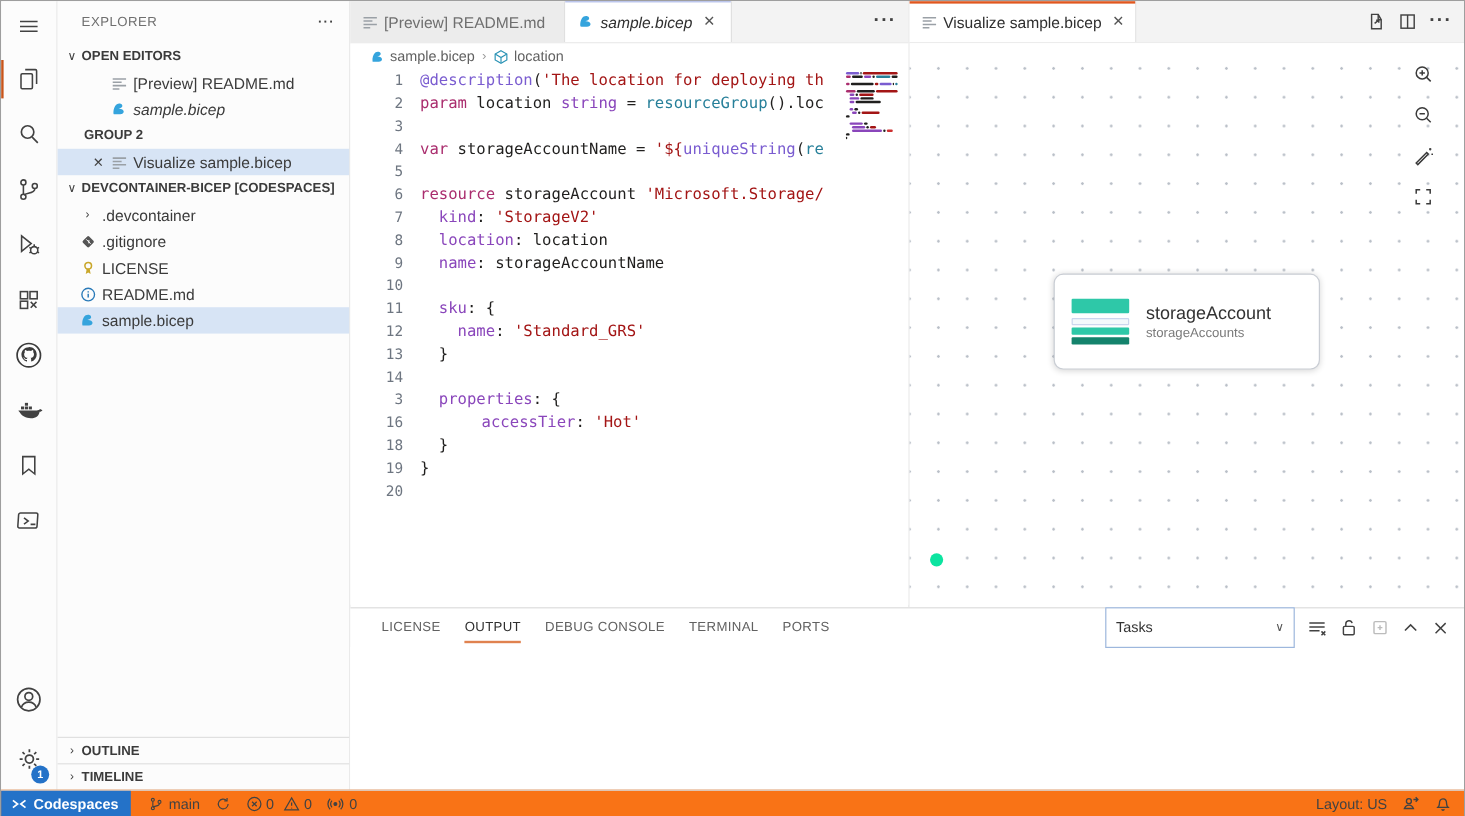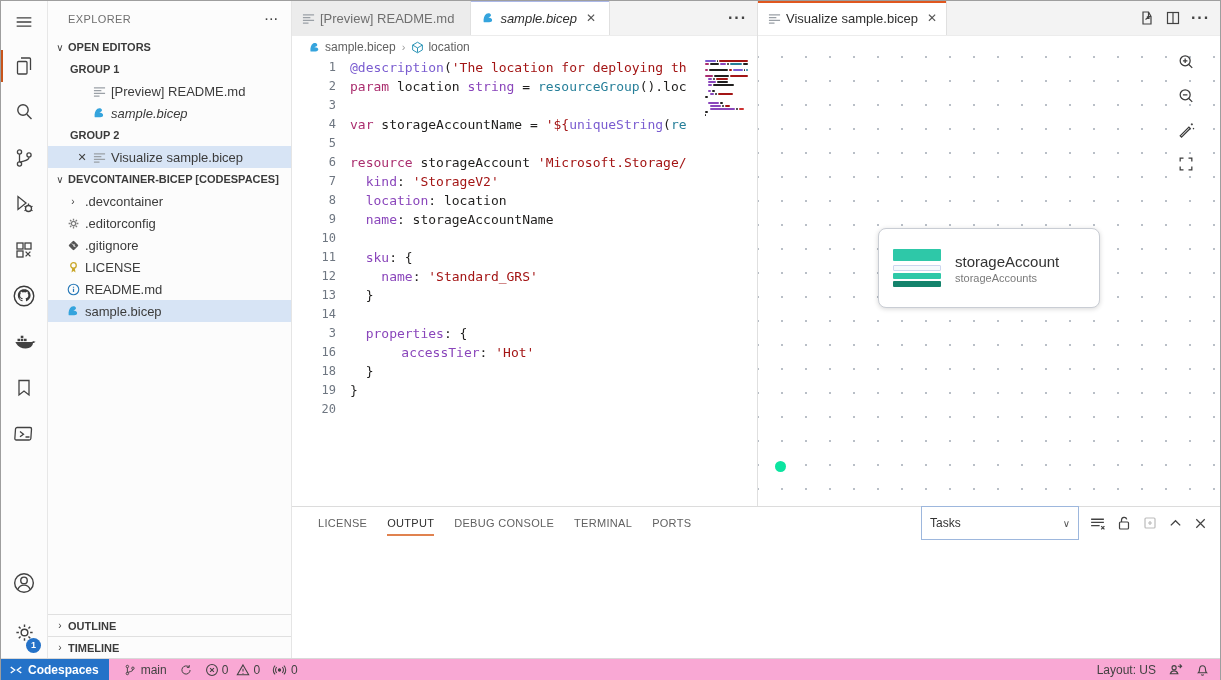--- a/index.html
+++ b/index.html
@@ -85,21 +85,21 @@
   .ptab { font-size:11px; letter-spacing:.3px; color:#616161; padding:8px 10px; cursor:pointer; position:relative; }
   .ptab.active { color:#2f2f2f; }
   .ptab.active::after { content:""; position:absolute; left:10px; right:10px; bottom:1px; height:2px; background:#e0824f; }
   .panel-right { margin-left:auto; display:flex; align-items:center; gap:10px; padding-right:12px; color:#424242; }
   .tasks-select { width:158px; height:22px; border:1px solid #9db7dd; background:#fff; display:flex; align-items:center; font-size:12px; color:#333; padding:16px 8px; cursor:pointer; }
   .tasks-select .chev { margin-left:auto; color:#555; font-size:10px; }
   .pic { cursor:pointer; display:flex; align-items:center; }
   .pic.disabled { opacity:.35; cursor:default; }
 
   
-  .statusbar { position:absolute; left:0; right:0; top:657px; height:22px; background:#f9a8d4; border-top:1px solid #d9d9d9; display:flex; align-items:center; font-size:12px; color:#424242; }
+  .statusbar { position:absolute; left:0; right:0; top:657px; height:22px; background:#f97316; border-top:1px solid #d9d9d9; display:flex; align-items:center; font-size:12px; color:#424242; }
   .remote { height:100%; background:#2472c8; color:#fff; display:flex; align-items:center; gap:5px; padding:0 10px 0 8px; font-weight:700; cursor:pointer; }
   .sb-item { display:flex; align-items:center; gap:4px; padding:0 6px; height:100%; cursor:pointer; }
   .sb-right { margin-left:auto; display:flex; align-items:center; }
   svg { display:block; }
 </style>
 </head>
 <body>
 
 <div class="window">
 
@@ -190,23 +190,20 @@
   <div class="sidebar">
     <div class="sb-header">
       <span>EXPLORER</span>
       <span class="dots">···</span>
     </div>
 
     <div class="sb-row head">
       <span class="chev">∨</span>
       <span>OPEN EDITORS</span>
     </div>
-    <div class="sb-row grouplab">
-      <span>GROUP 1</span>
-    </div>
     <div class="sb-row oeitem">
       <span class="ficon">
         <svg width="13" height="13" viewBox="0 0 14 14" stroke="#9aa0a6" stroke-width="1.4" fill="none">
             <path d="M1 3h12M1 6h8M1 9h12M1 12h6"></path>
           </svg>
       </span>
       <span class="lbl">[Preview] README.md</span>
     </div>
     <div class="sb-row oeitem italic">
       <span class="ficon">
@@ -229,29 +226,20 @@
       <span class="lbl">Visualize sample.bicep</span>
     </div>
 
     <div class="sb-row head">
       <span class="chev">∨</span>
       <span>DEVCONTAINER-BICEP [CODESPACES]</span>
     </div>
     <div class="sb-row file">
       <span class="folder-chev">›</span>
       <span class="lbl">.devcontainer</span>
-    </div>
-    <div class="sb-row file">
-      <span class="ficon">
-        <svg width="13" height="13" viewBox="0 0 24 24" fill="none" stroke="#7d7d7d" stroke-width="2.4">
-            <circle cx="12" cy="12" r="4"></circle>
-            <path d="M12 3v3.4M12 17.6V21M3 12h3.4M17.6 12H21M5.6 5.6l2.4 2.4M16 16l2.4 2.4M5.6 18.4 8 16M16 8l2.4-2.4"></path>
-          </svg>
-      </span>
-      <span class="lbl">.editorconfig</span>
     </div>
     <div class="sb-row file">
       <span class="ficon">
         <svg width="13" height="13" viewBox="0 0 16 16">
             <rect x="3.5" y="3.5" width="9" height="9" rx="1.4" transform="rotate(45 8 8)" fill="#555"></rect>
             <path d="M6 5.5 10.5 10M8.7 6.2v3.4" stroke="#fff" stroke-width="1"></path>
           </svg>
       </span>
       <span class="lbl">.gitignore</span>
     </div>

